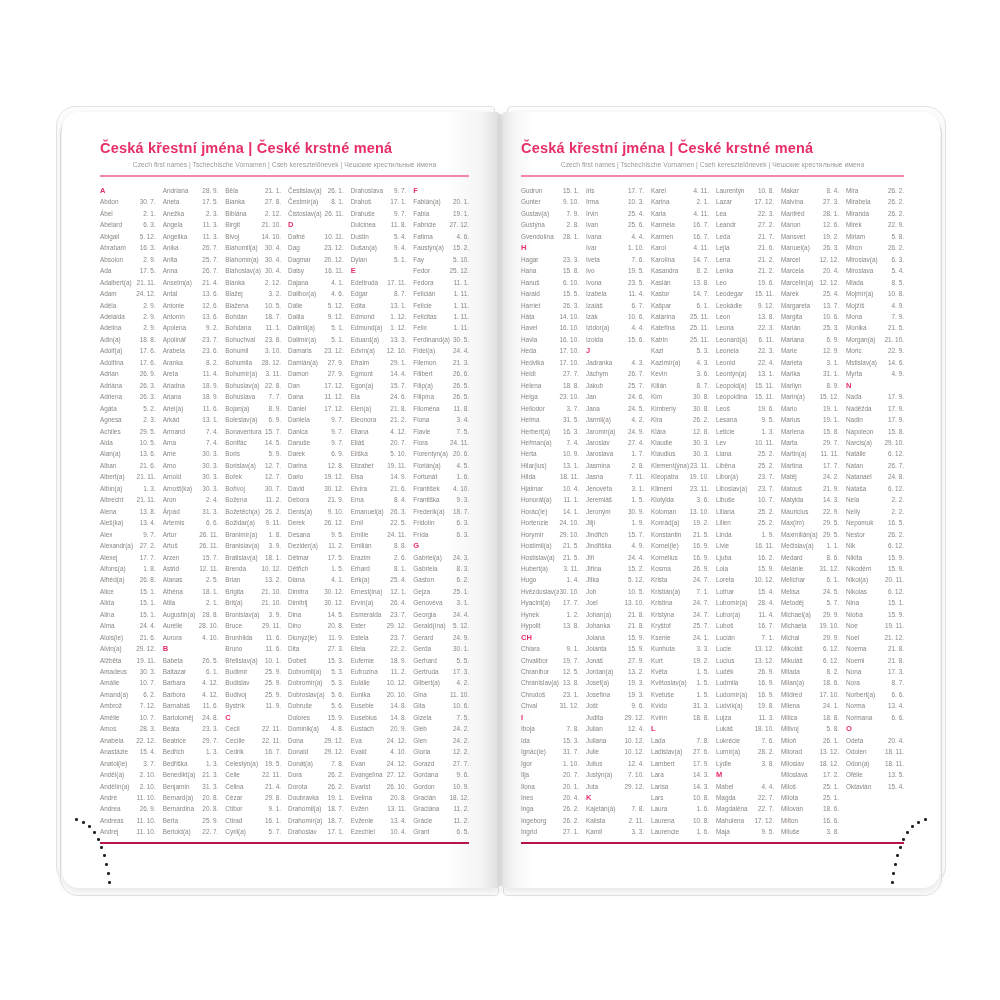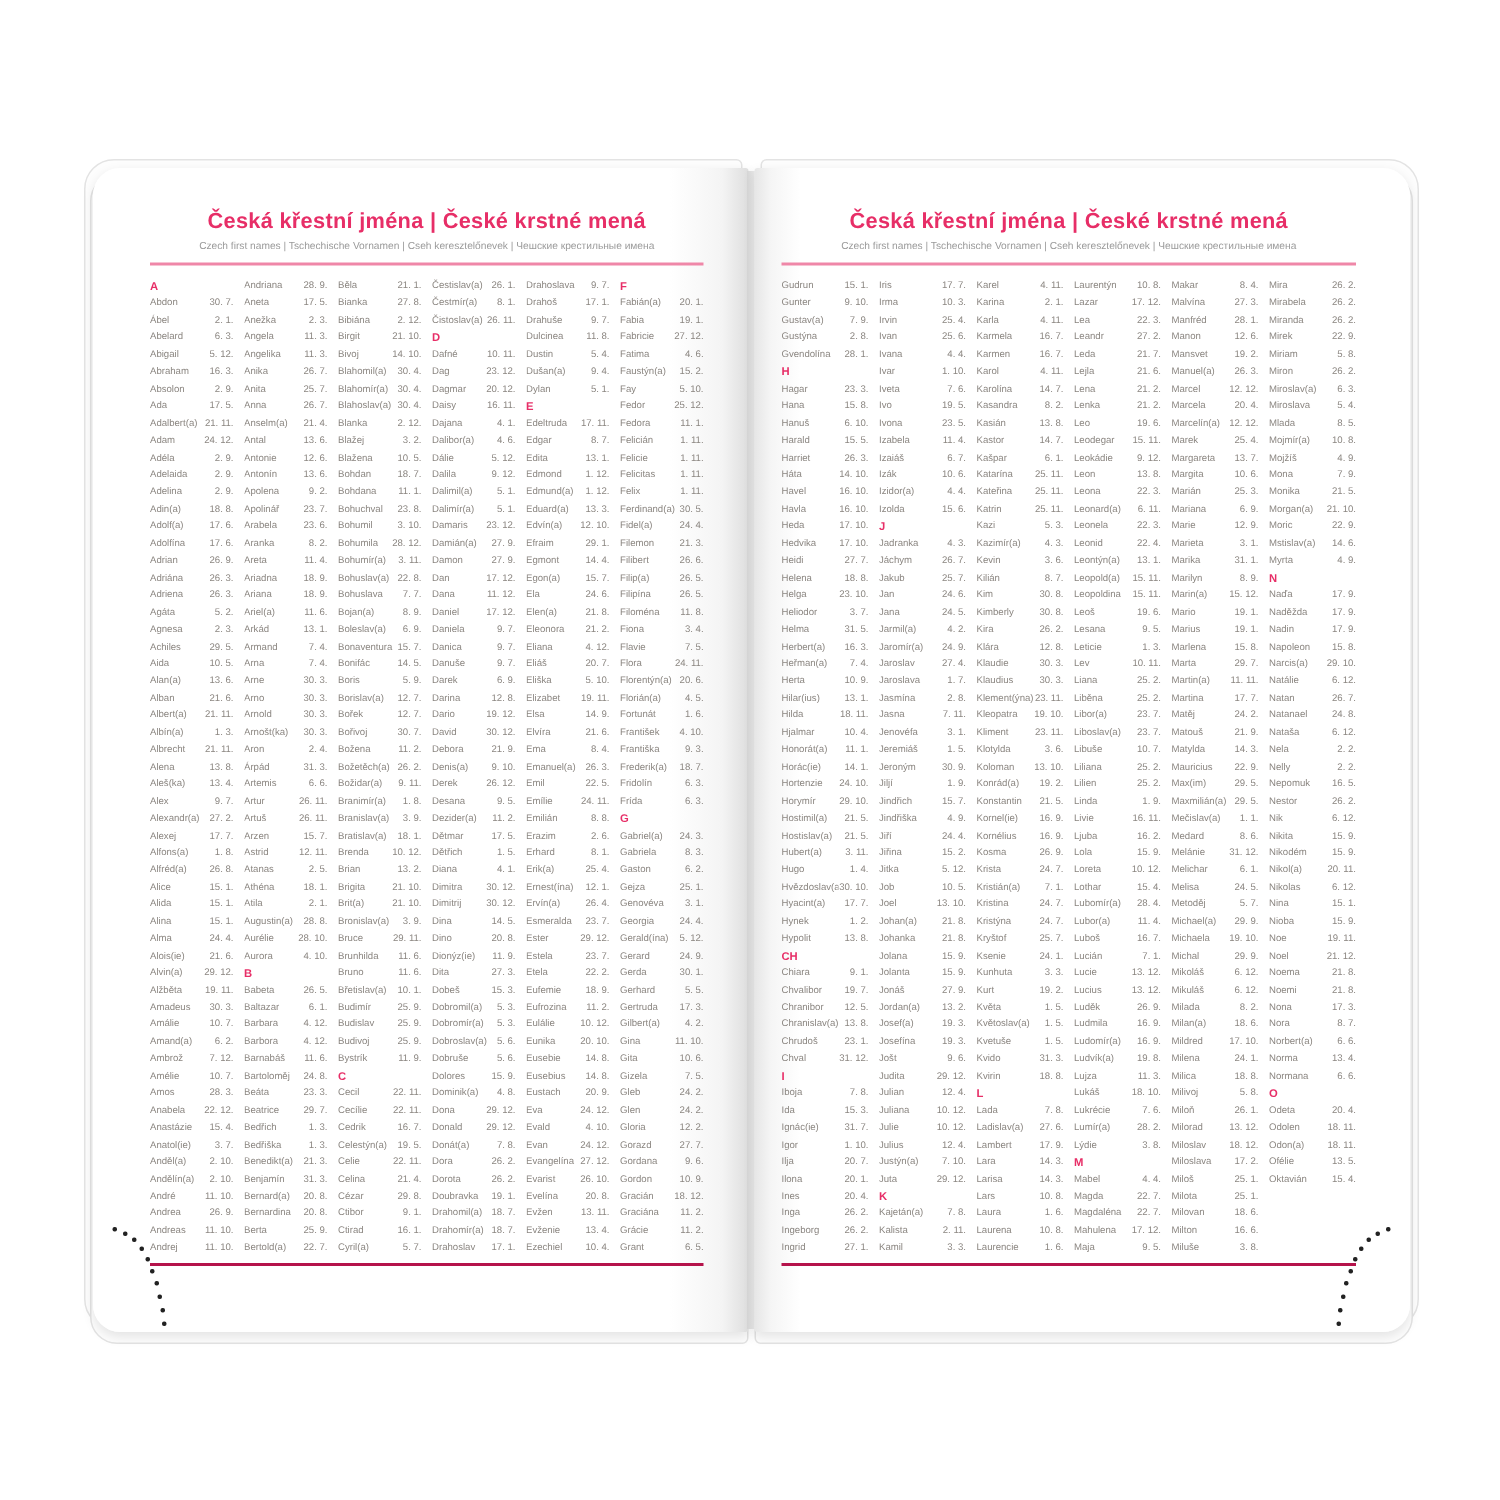--- a/index.html
+++ b/index.html
@@ -13,21 +13,21 @@
   .page{position:absolute;top:0;height:776px;width:437px;box-shadow:0 3px 8px rgba(0,0,0,0.10);}
   .page.left{left:0;border-radius:18px 2px 2px 18px;
     background:linear-gradient(to right,#ffffff 0%,#ffffff 88%,#f4f4f4 96%,#dedede 100%);}
   .page.right{left:441px;border-radius:2px 18px 18px 2px;
     background:linear-gradient(to right,#e6e6e6 0%,#f5f5f5 2.5%,#ffffff 7%,#ffffff 100%);}
   .spine{position:absolute;left:436px;top:2px;width:6px;height:772px;
     background:linear-gradient(to right,#d6d6d6,#efefef);}
   .inner{position:relative;height:100%;box-sizing:border-box;}
   .page.left .inner{padding:26px 30px 0 38px;}
   .page.right .inner{padding:26px 36px 0 18px;}
-  .ptitle{text-align:center;font-size:14.5px;line-height:20px;font-weight:bold;letter-spacing:0.2px;}
+  .ptitle{text-align:left;font-size:14.5px;line-height:20px;font-weight:bold;letter-spacing:0.2px;}
   .psub{text-align:center;font-size:6.8px;line-height:9px;margin-top:2px;color:#9a9a9a;}
   .rule-top{height:2px;margin-top:6px;}
   .rule-bottom{height:2px;margin-top:4px;}
   .cols{display:flex;gap:7px;margin-top:8px;height:653px;overflow:hidden;}
   .col{flex:1 1 0;min-width:0;}
   .row{display:flex;justify-content:space-between;align-items:baseline;
        font-size:6.4px;line-height:11.45px;color:#8b8681;white-space:nowrap;}
   .row .n{overflow:hidden;text-overflow:clip;padding-right:2px;}
   .row .d{flex:0 0 auto;}
   .letter{font-size:7.5px;line-height:11.45px;font-weight:bold;}

